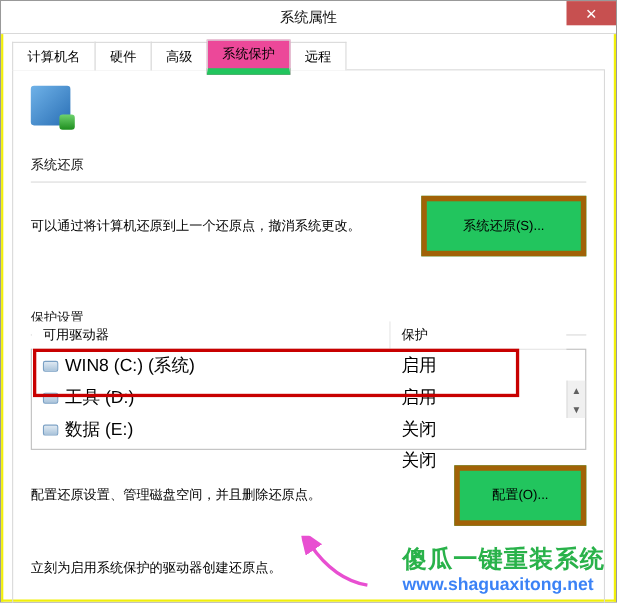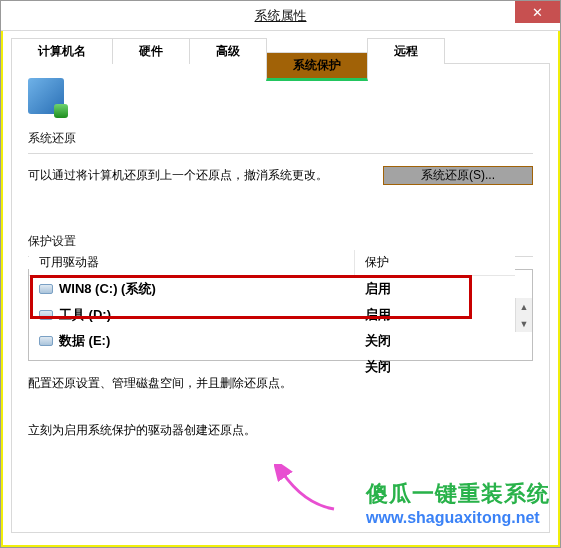--- a/index.html
+++ b/index.html
@@ -12,21 +12,21 @@
   }
   .titlebar {
     height: 30px;
     background: #fff;
     border-bottom: 1px solid #d9d9d9;
     position: relative;
     display: flex;
     align-items: center;
     justify-content: center;
   }
-  .titlebar-title { font-size: 13px; color: #111; text-decoration: underline; }
+  .titlebar-title { font-size: 13px; color: #111; }
   .close-btn {
     position: absolute; right: 0; top: 0;
     width: 45px; height: 22px;
     background: #c75050;
     color: #fff;
     display: flex; align-items: center; justify-content: center;
     font-size: 13px;
     cursor: pointer;
   }
   .content {
@@ -38,36 +38,35 @@
     padding: 6px 8px 8px 8px;
   }
   .tabbar {
     display: flex;
     align-items: flex-end;
     height: 26px;
     position: relative;
     z-index: 2;
   }
   .tab {
-    padding: 4px 26px;
+    padding: 4px 13px;
     font-size: 12px;
     border: 1px solid #d9d9d9;
     border-bottom: none;
     background: #fff;
     margin-right: -1px;
     position: relative;
     cursor: pointer;
     top: 1px;
-    font-weight: bold;
   }
   .tab.active {
-    background: #a16207;
+    background: #ec4899;
     z-index: 3;
-    border-bottom: 3px solid #22c55e;
-    top: 18px;
+    border-bottom: 6px solid #22c55e;
+    top: 5px;
   }
   .tab.inactive { top: 1px; }
   .panel {
     border: 1px solid #d9d9d9;
     padding: 14px 16px 30px 16px;
     position: relative;
     z-index: 1;
     min-height: 470px;
   }
   .intro-row { display: flex; align-items: flex-start; gap: 12px; }
@@ -81,37 +80,37 @@
   .shield-icon::after {
     content: ""; position: absolute;
     right: -4px; bottom: -4px;
     width: 14px; height: 14px;
     background: linear-gradient(#6fd36f,#1e8e1e);
     border-radius: 3px;
   }
   .intro-text { font-size: 12px; color: #111; }
   .section-title {
     font-size: 12px; color: #111;
-    margin-top: 16px; margin-bottom: 6px;
+    margin-top: 28px; margin-bottom: 6px;
   }
   .section-rule {
     border: none; border-top: 1px solid #d9d9d9;
     margin: 0 0 12px 0;
   }
   .two-col {
     display: flex; align-items: center; gap: 8px;
     justify-content: space-between;
   }
   .two-col .left-text { font-size: 12px; max-width: 300px; line-height: 1.6; }
   .win-btn {
     min-width: 150px;
-    padding: 0 16px;
+    padding: 14px 16px;
     font-size: 12px;
-    border: 1px solid #a16207;
-    background: #a3a3a3;
+    border: 5px solid #a16207;
+    background: #22c55e;
     cursor: pointer;
   }
   .drive-box {
     border: 1px solid #bfbfbf;
     margin-top: 6px;
     position: relative;
     height: 92px;
     display: flex;
     align-items: center;
   }
@@ -125,21 +124,21 @@
     font-size: 12px;
     background: #fff;
     border-bottom: 1px solid #e6e6e6;
   }
   .drive-header .col {
     padding: 4px 10px;
     border-right: 1px solid #e6e6e6;
   }
   .col-name { flex: 1; }
   .col-prot { width: 160px; border-right: none !important; }
-  .drive-rows { font-size: 13px; font-weight: bold; }
+  .drive-rows { font-size: 16px; }
   .drive-row {
     display: flex;
     padding: 2px 0;
     align-items: center;
   }
   .drive-row .col { padding: 2px 10px; display: flex; align-items: center; gap: 6px; }
   .drive-row .col-prot { width: 160px; }
   .disc-icon {
     width: 14px; height: 10px;
     border: 1px solid #7aa0c4;
@@ -167,21 +166,21 @@
   }
   .below-row {
     display: flex; justify-content: space-between; align-items: center;
     margin-top: 14px;
     gap: 20px;
   }
   .below-row .desc { font-size: 12px; flex: 1; }
   .final-text { font-size: 12px; margin-top: 30px; }
   .watermark {
     position: absolute;
-    right: 10px; bottom: 20px;
+    right: 10px; bottom: 6px;
     text-align: left;
     pointer-events: none;
     margin-top: 15px;
   }
   .watermark .line1 {
     color: #29b24a;
     font-size: 22px;
     font-weight: bold;
     letter-spacing: 1px;
   }
@@ -268,20 +267,21 @@
           <div class="highlight-box" style="left:1px; top:25px; width:442px; height:44px;"></div>
         </div>
         <div class="scrollbar">
           <div class="scroll-arrow">▲</div>
           <div class="scroll-arrow">▼</div>
         </div>
       </div>
 
       <div class="below-row">
         <div class="desc">配置还原设置、管理磁盘空间，并且删除还原点。</div>
+        <button class="win-btn" style="min-width:120px;">配置(O)...</button>
       </div>
 
       <div class="final-text">立刻为启用系统保护的驱动器创建还原点。</div>
 
       <svg class="arrow-svg" width="70" height="50">
         <defs>
           <marker id="ah" markerWidth="10" markerHeight="10" refX="2" refY="3" orient="auto">
             <path d="M0,0 L0,6 L8,3 z" fill="#e84fd1"></path>
           </marker>
         </defs>

